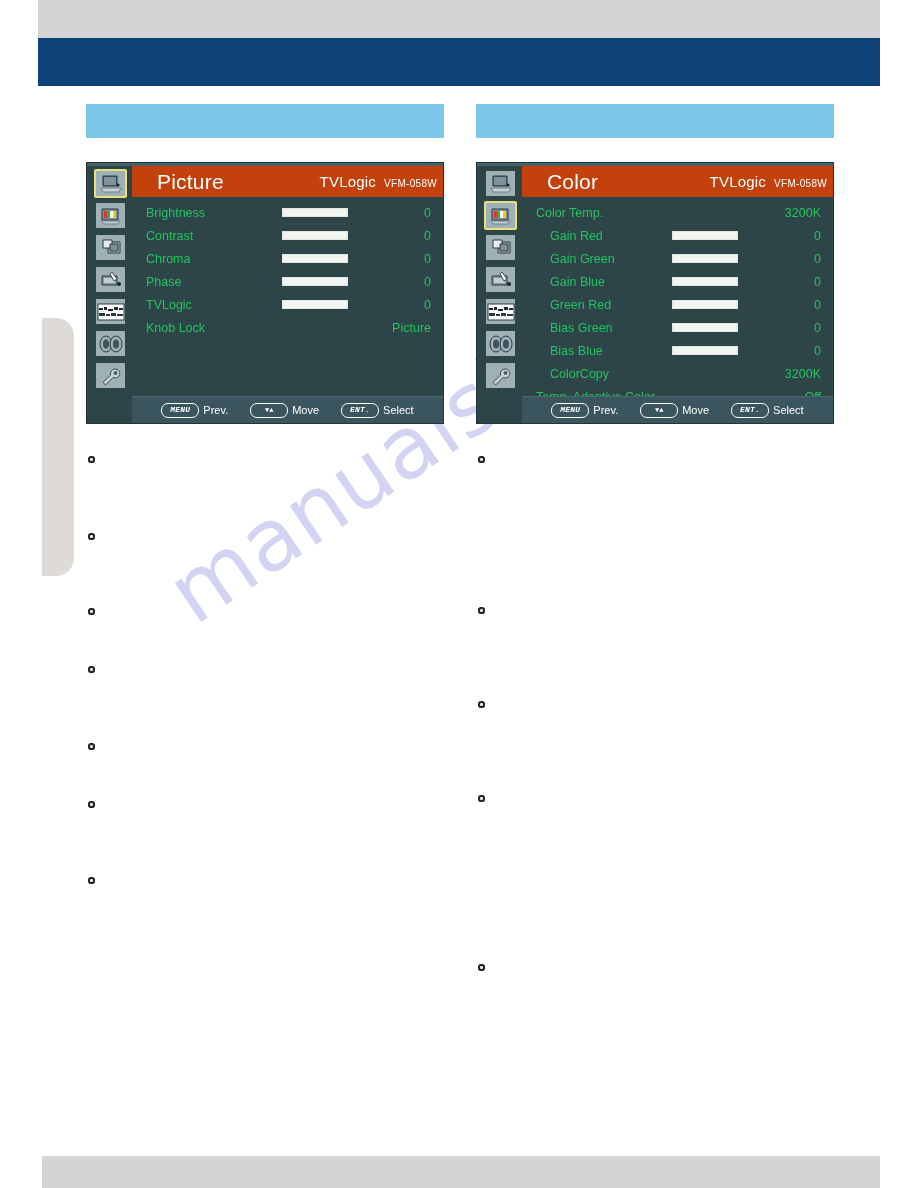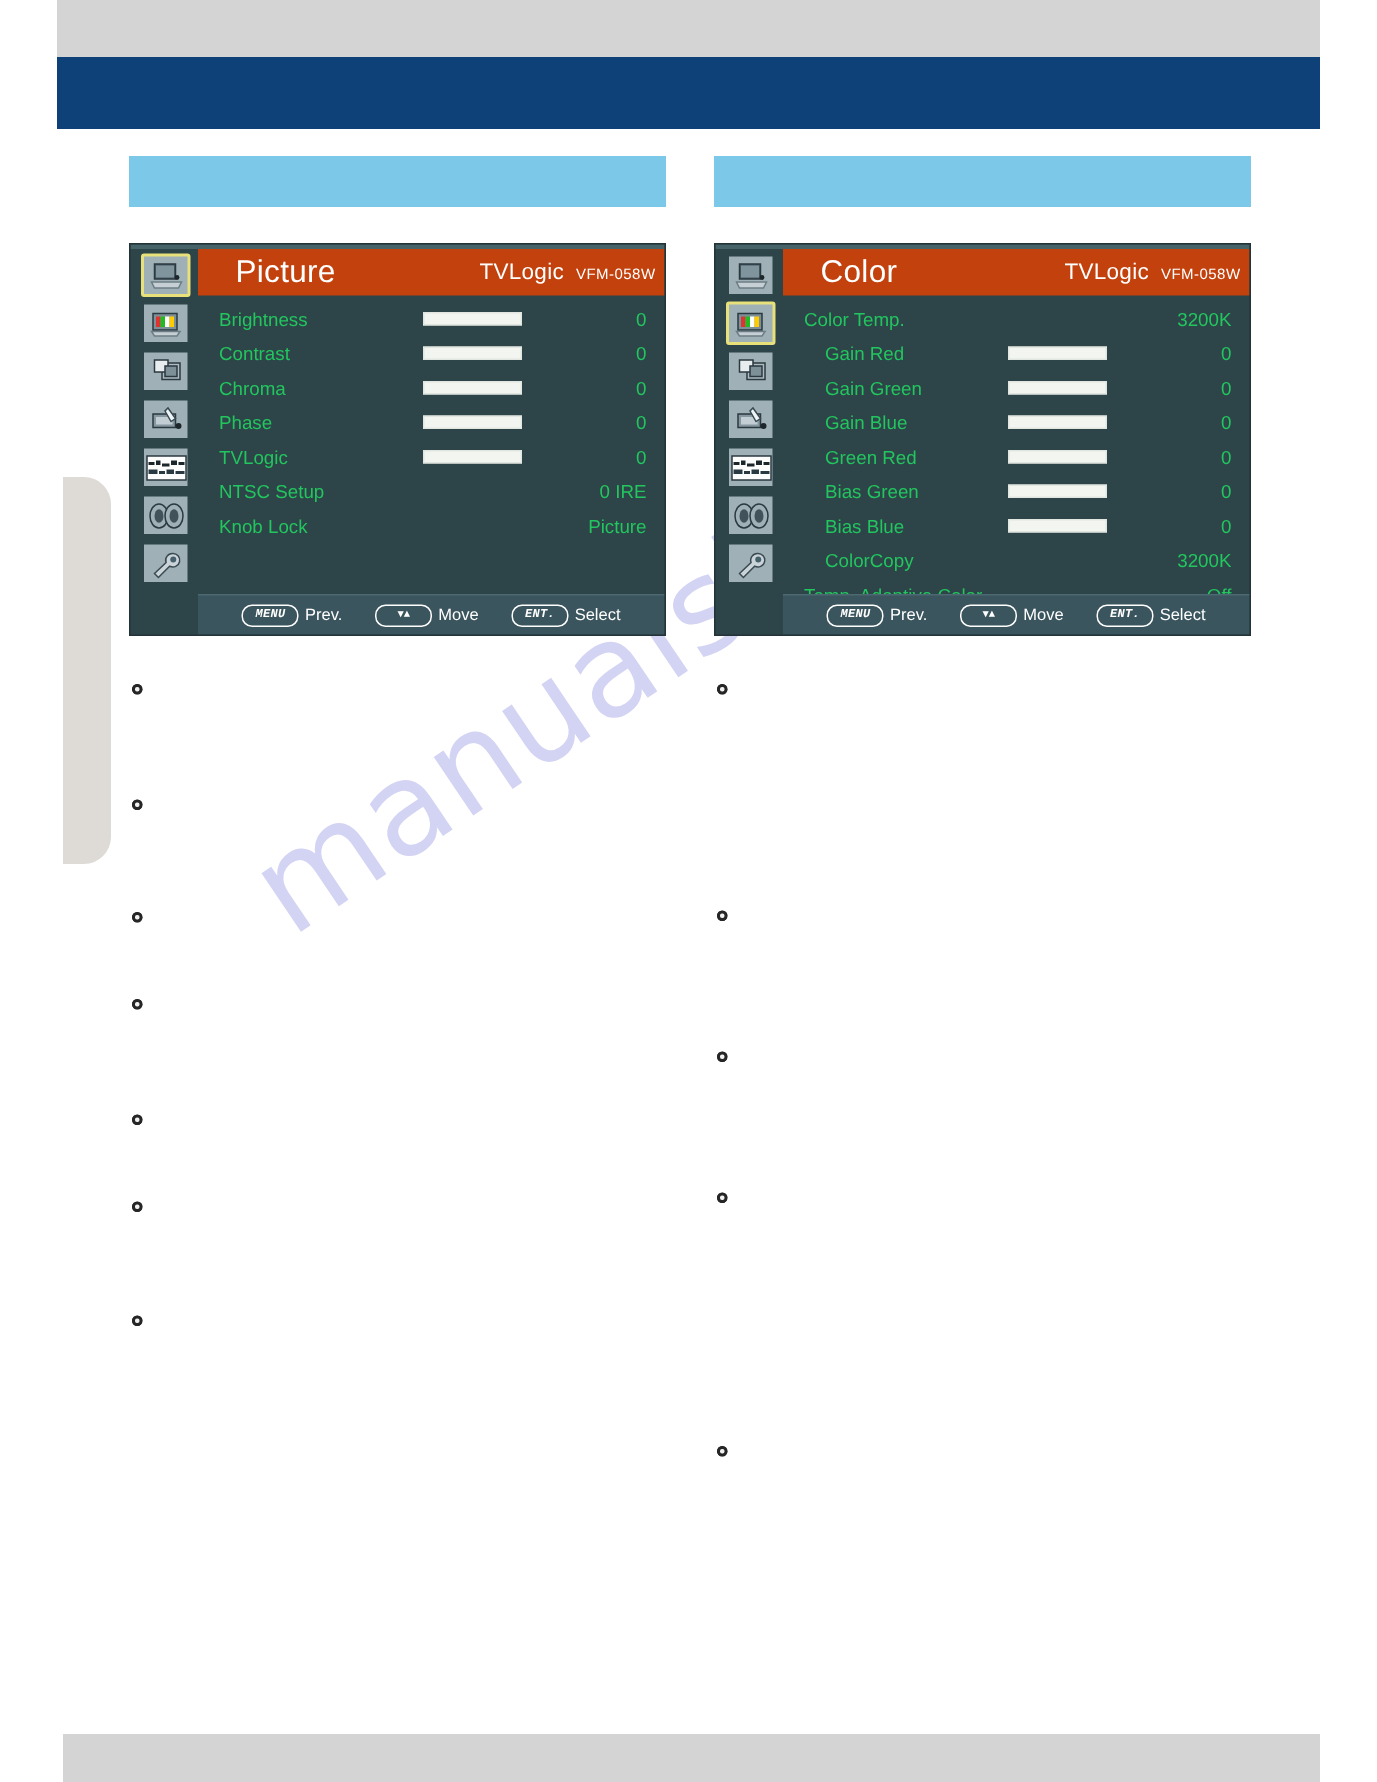--- a/index.html
+++ b/index.html
@@ -321,25 +321,20 @@
         <span class="value">0</span>
       </div>
       <div class="row">
         <span class="label">TVLogic</span>
         <span class="slider-cell">
             <span class="slider"></span>
           </span>
         <span class="value">0</span>
       </div>
       <div class="row">
-        <span class="label">NTSC Setup</span>
-        <span class="slider-cell"></span>
-        <span class="value">0 IRE</span>
-      </div>
-      <div class="row">
         <span class="label">Knob Lock</span>
         <span class="slider-cell"></span>
         <span class="value">Picture</span>
       </div>
     </div>
 
     <div class="osd-foot">
       <span class="hint">
         <span class="pill">MENU</span>
         <span>Prev.</span>

